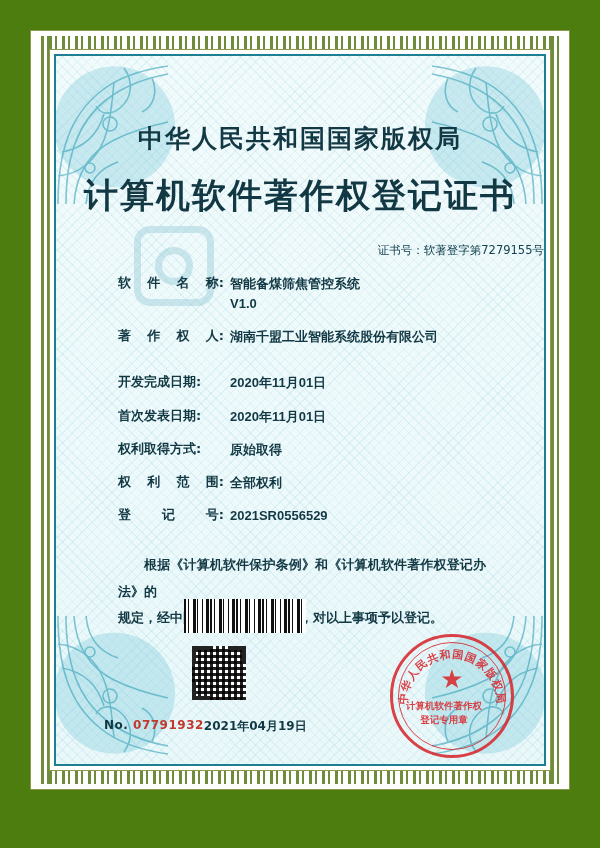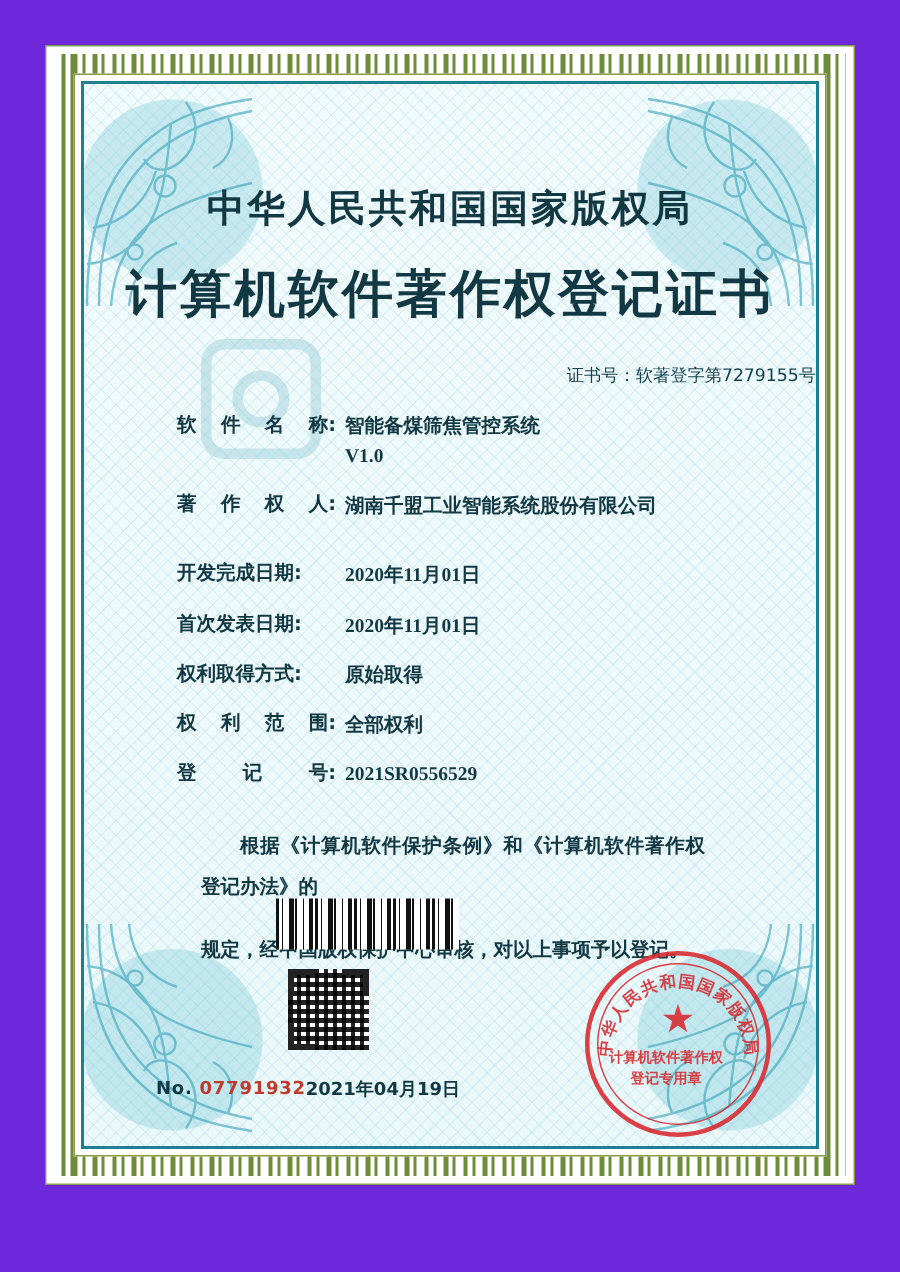--- a/index.html
+++ b/index.html
@@ -11,21 +11,21 @@
     width: 600px;
     height: 848px;
     font-family: "Liberation Serif", serif;
     color: #1a3a4a;
   }
 
   .page {
     position: relative;
     width: 600px;
     height: 848px;
-    background: #6d28d9;
+    background: #4d7c0f;
     overflow: hidden;
   }
 
   
   .cert {
     position: absolute;
     left: 30px;
     top: 30px;
     width: 540px;
     height: 760px;
@@ -166,42 +166,42 @@
     letter-spacing: 0px;
     white-space: nowrap;
   }
   .row .lbl.spread {
     display: flex;
     justify-content: space-between;
     padding-right: 6px;
     box-sizing: border-box;
   }
   .row .val {
-    font-family: Liberation Serif, serif;
+    font-family: Liberation Sans, sans-serif;
     font-weight: bold;
     line-height: 1.55;
   }
   .row.big { margin-bottom: 26px; }
 
   .val .sub {
     display: block;
   }
 
   .para {
     margin-top: 26px;
     padding-left: 62px;
     padding-right: 58px;
     font-size: 13px;
     font-family: "DejaVu Sans", sans-serif;
     font-weight: bold;
     color: #123844;
     line-height: 2.05;
     text-align: justify;
   }
-  .para p { margin: 16px; }
+  .para p { margin: 0; }
   .para p.indent { text-indent: 26px; }
 
   
   .barcode {
     position: absolute;
     left: 128px;
     top: 543px;
     width: 122px;
     height: 34px;
     background:

